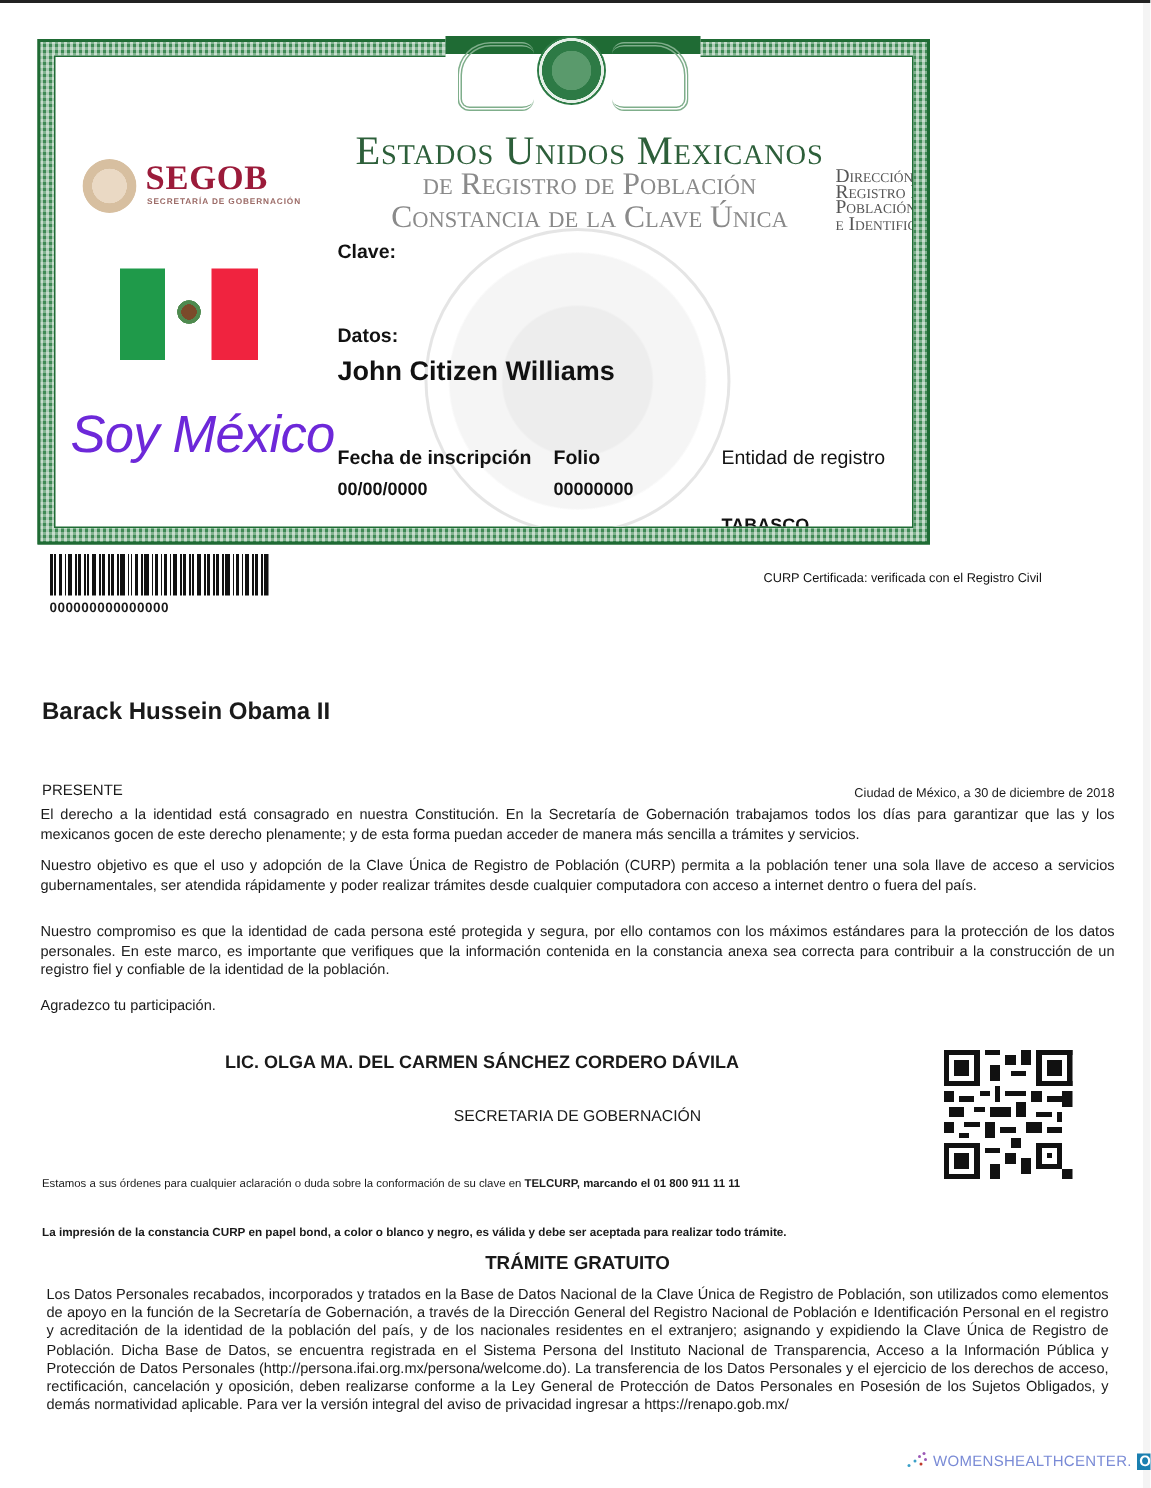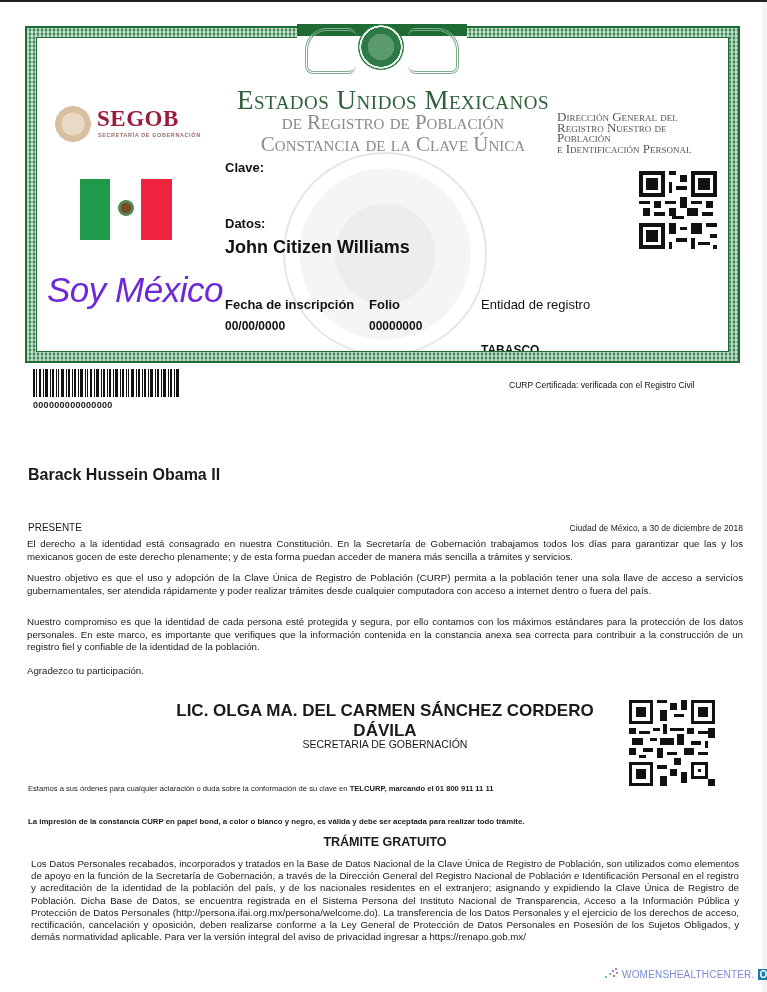--- a/index.html
+++ b/index.html
@@ -7,21 +7,21 @@
     width: 767px; height: 992px; position: relative; overflow: hidden;
     background: #ffffff;
     font-family: "Liberation Sans", sans-serif;
     color: #1a1a1a;
   }
   .topline { position: absolute; left: 0; top: 0; width: 767px; height: 2px; background: #222; }
   .rightedge { position: absolute; right: 0; top: 2px; width: 5px; height: 990px; background: #f4f4f4; }
 
   
   .cert {
-    position: absolute; left: 25px; top: 26px; width: 715px; height: 337px;
+    position: absolute; left: 25px; top: 26px; width: 595px; height: 337px;
     box-sizing: border-box;
     border: 2px solid #1f6b34;
     background: #1f6b34;
   }
   .cert-frame {
     position: absolute; inset: 0;
     background:
       repeating-linear-gradient(90deg, rgba(255,255,255,.55) 0 2px, transparent 2px 4px),
       repeating-linear-gradient(0deg, rgba(255,255,255,.35) 0 2px, transparent 2px 4px),
       #3f8a55;
@@ -84,21 +84,21 @@
   .barcode { position: absolute; left: 33px; top: 369px; width: 146px; height: 28px; }
   .barcode-num { position: absolute; left: 33px; top: 400px; width: 146px; text-align: left; font-size: 9px; font-weight: bold; letter-spacing: .3px; }
   .curp-cert { position: absolute; left: 509px; top: 380px; font-size: 8.5px; color: #111; }
 
   .addressee { position: absolute; left: 28px; top: 466px; font-size: 16px; font-weight: bold; }
   .presente { position: absolute; left: 28px; top: 522px; font-size: 10px; }
   .date { position: absolute; right: 24px; top: 523px; font-size: 8.5px; }
   .para { position: absolute; left: 27px; width: 716px; font-size: 9.7px; line-height: 12.5px; text-align: justify; }
   .thanks { position: absolute; left: 27px; top: 665px; font-size: 9.7px; }
 
-  .signer { position: absolute; left: 150px; top: 701px; width: 470px; text-align: center; font-size: 17px; font-weight: bold; }
+  .signer { position: absolute; left: 150px; top: 701px; width: 470px; font-size: 12px; font-weight: bold; }
   .signer-title { position: absolute; left: 150px; top: 738px; width: 470px; text-align: center; font-size: 10.5px; }
   .contact { position: absolute; left: 28px; top: 784px; font-size: 7.6px; }
   .contact b { font-weight: bold; }
   .notice { position: absolute; left: 28px; top: 817px; font-size: 7.8px; font-weight: bold; }
   .tramite { position: absolute; left: 200px; top: 835px; width: 370px; text-align: center; font-size: 12.5px; font-weight: bold; }
   .privacy { position: absolute; left: 31px; top: 858px; width: 708px; font-size: 9.7px; line-height: 12.2px; text-align: justify; }
 
   .footer-logo { position: absolute; left: 604px; top: 966px; height: 16px; display: flex; align-items: center; }
   .footer-dots { width: 18px; height: 14px; position: relative; }
   .footer-dots span { position: absolute; width: 2px; height: 2px; border-radius: 50%; background: #9b59b6; }

